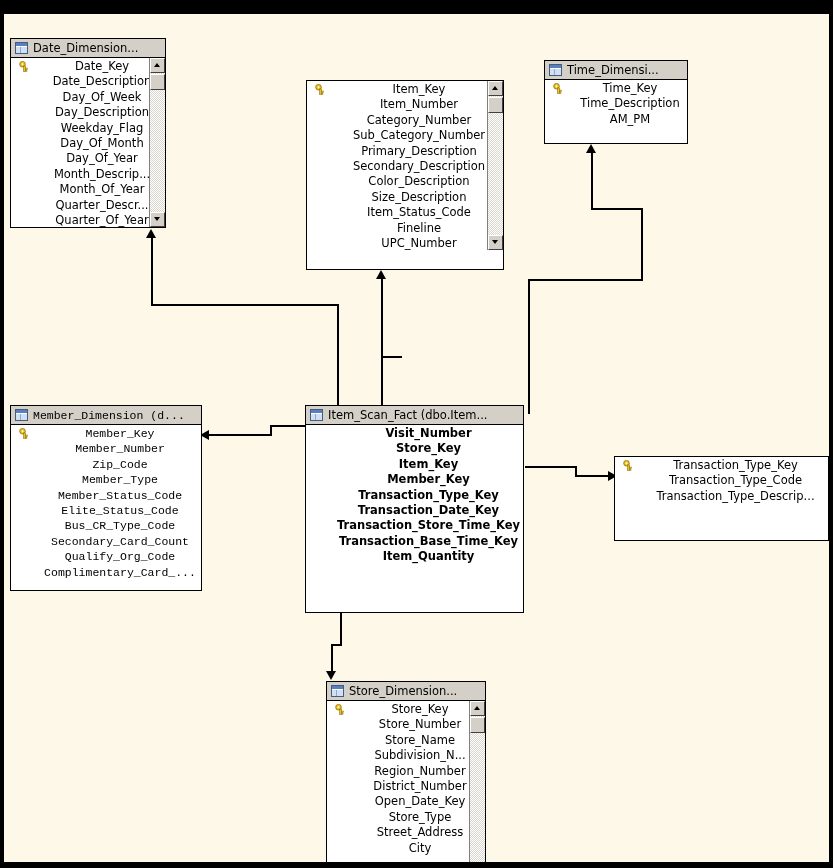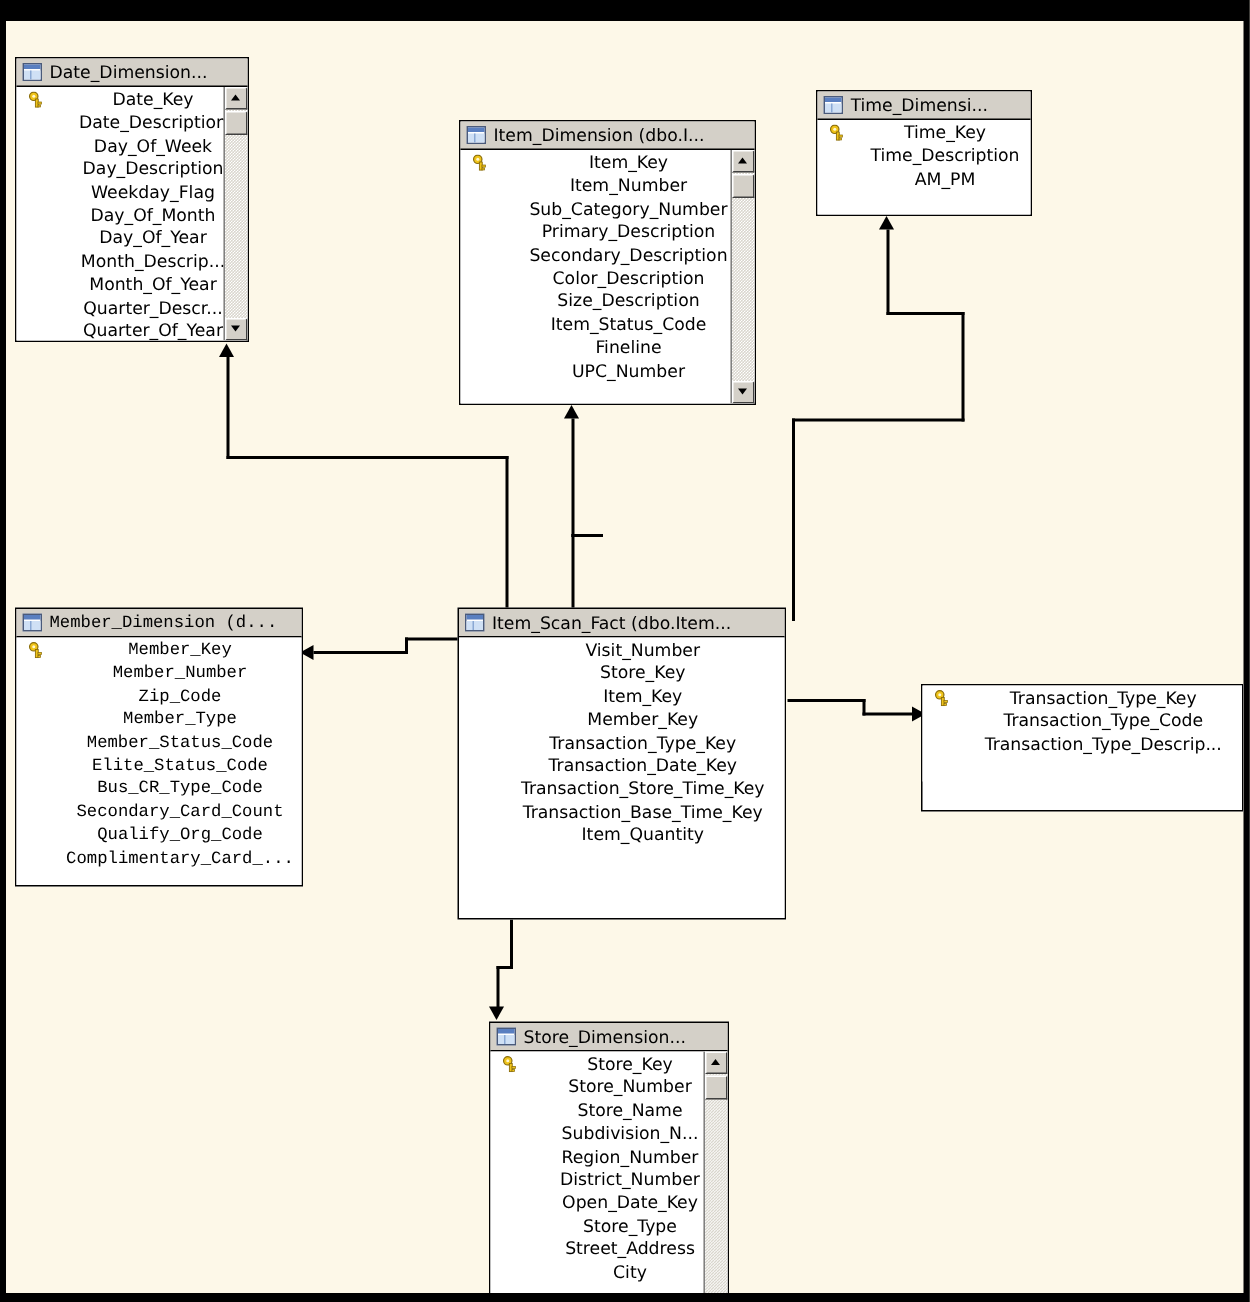--- a/index.html
+++ b/index.html
@@ -300,42 +300,34 @@
           </div>
         <div class="sb-thumb"></div>
         <div class="sb-btn down">
             <span class="tri"></span>
           </div>
       </div>
     </div>
   </div>
 
   <div class="tbl" style="left:302px; top:66px; width:198px; height:190px;">
-    <div class="tbl-header">
-      <span class="tbl-icon">
-        <span class="ico-outer"></span>
-          <span class="ico-bar"></span>
-        <span class="ico-body"></span>
-          <span class="ico-line"></span>
-      </span>
-      <span class="tbl-title">Item_Dimension (dbo.I...</span>
-    </div>
     <div class="tbl-body" style="height:169px;">
       <div class="field-list">
         <div class="field pk">
           <svg class="key-icon" viewBox="0 0 12 11">
             <circle cx="3.5" cy="3.2" r="2.8" fill="#f0c419" stroke="#8a6d0b" stroke-width="0.8"></circle>
             <circle cx="3.5" cy="3.2" r="1" fill="#fff7d0"></circle>
             <rect x="4.6" y="5.0" width="1.9" height="5.4" fill="#f0c419" stroke="#8a6d0b" stroke-width="0.6"></rect>
             <rect x="6.3" y="7.0" width="2.3" height="1.4" fill="#f0c419" stroke="#8a6d0b" stroke-width="0.5"></rect>
             <rect x="6.3" y="9.0" width="1.7" height="1.3" fill="#f0c419" stroke="#8a6d0b" stroke-width="0.5"></rect>
           </svg>
           <span>Item_Key</span>
         </div>
         <div class="field"><span>Item_Number</span></div>
+        <div class="field"><span>Category_Number</span></div>
         <div class="field"><span>Sub_Category_Number</span></div>
         <div class="field"><span>Primary_Description</span></div>
         <div class="field"><span>Secondary_Description</span></div>
         <div class="field"><span>Color_Description</span></div>
         <div class="field"><span>Size_Description</span></div>
         <div class="field"><span>Item_Status_Code</span></div>
         <div class="field"><span>Fineline</span></div>
         <div class="field"><span>UPC_Number</span></div>
       </div>
       <div class="vscroll">
@@ -416,21 +408,21 @@
   <div class="tbl" style="left:301px; top:391px; width:219px; height:208px;">
     <div class="tbl-header">
       <span class="tbl-icon">
         <span class="ico-outer"></span>
           <span class="ico-bar"></span>
         <span class="ico-body"></span>
           <span class="ico-line"></span>
       </span>
       <span class="tbl-title">Item_Scan_Fact (dbo.Item...</span>
     </div>
-    <div class="tbl-body" style="height:187px;">
+    <div class="tbl-body" style="height:187px;font-weight:bold;">
       <div class="field-list">
         <div class="field"><span>Visit_Number</span></div>
         <div class="field"><span>Store_Key</span></div>
         <div class="field"><span>Item_Key</span></div>
         <div class="field"><span>Member_Key</span></div>
         <div class="field"><span>Transaction_Type_Key</span></div>
         <div class="field"><span>Transaction_Date_Key</span></div>
         <div class="field"><span>Transaction_Store_Time_Key</span></div>
         <div class="field"><span>Transaction_Base_Time_Key</span></div>
         <div class="field"><span>Item_Quantity</span></div>

